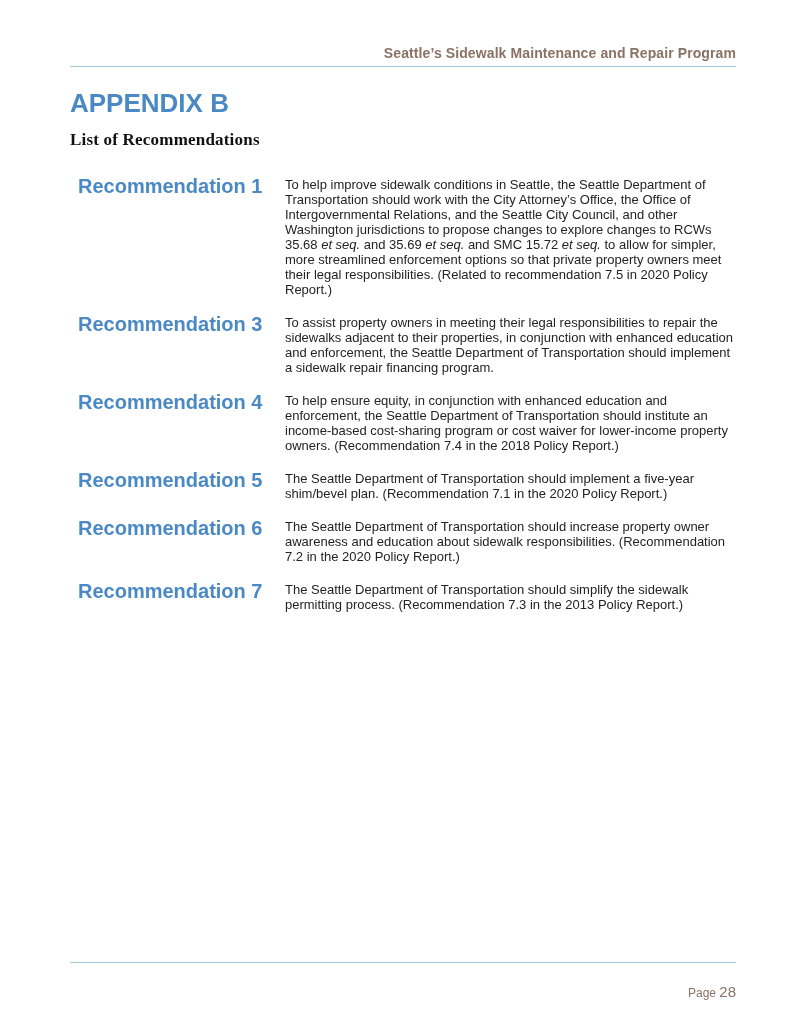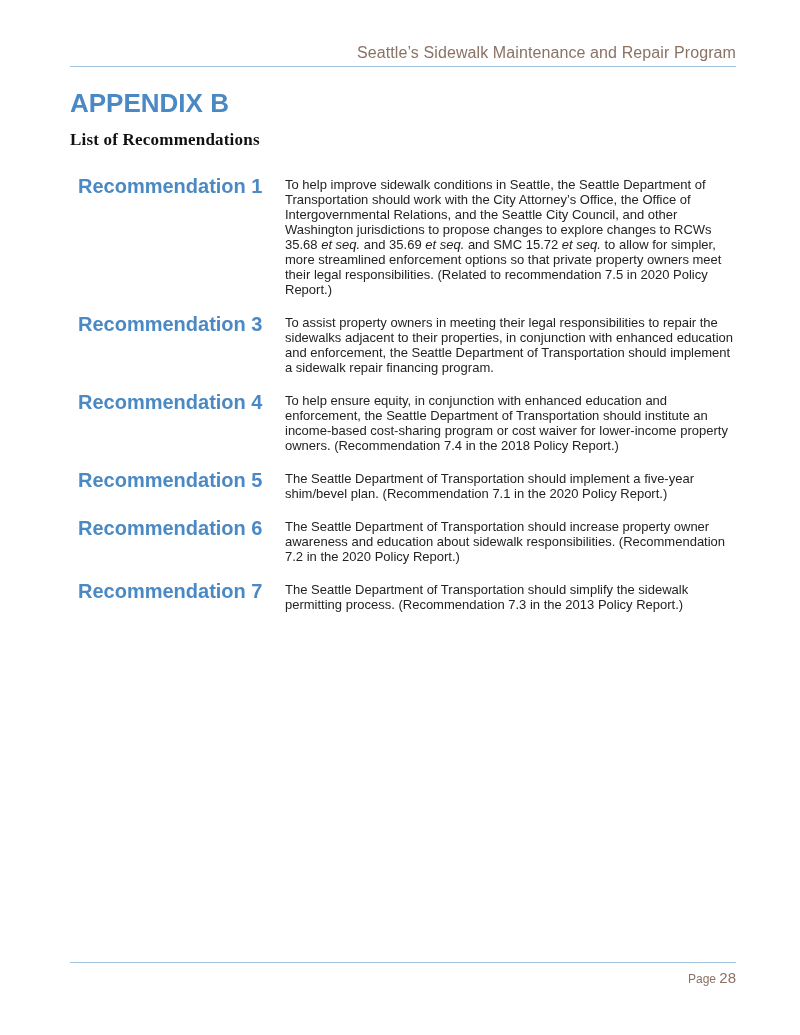--- a/index.html
+++ b/index.html
@@ -18,22 +18,22 @@
     padding: 0 64px 0 70px;
   }
   
   .header {
     margin-top: 44px;
     padding-bottom: 4px;
     border-bottom: 1px solid #a3c4dc;
     text-align: right;
   }
   .header-title {
-    font-size: 16px;
-    font-weight: normal;
+    font-size: 14px;
+    font-weight: bold;
     color: #8a7265;
     letter-spacing: 0.1px;
   }
   
   .appendix-title {
     margin-top: 23px;
     font-size: 26px;
     line-height: 1;
     font-weight: bold;
     color: #4a89c4;
@@ -69,21 +69,21 @@
     color: #232323;
   }
   .rec-body .it { font-style: italic; }
   
   .footer {
     position: absolute;
     top: 962px;
     left: 70px;
     right: 64px;
     border-top: 1px solid #a3c4dc;
-    padding-top: 6px;
+    padding-top: 20px;
     text-align: right;
     color: #8a7265;
   }
   .footer .page-label { font-size: 12px; }
   .footer .page-number { font-size: 15px; }
 </style>
 </head>
 <body>
 
 <div class="page">

